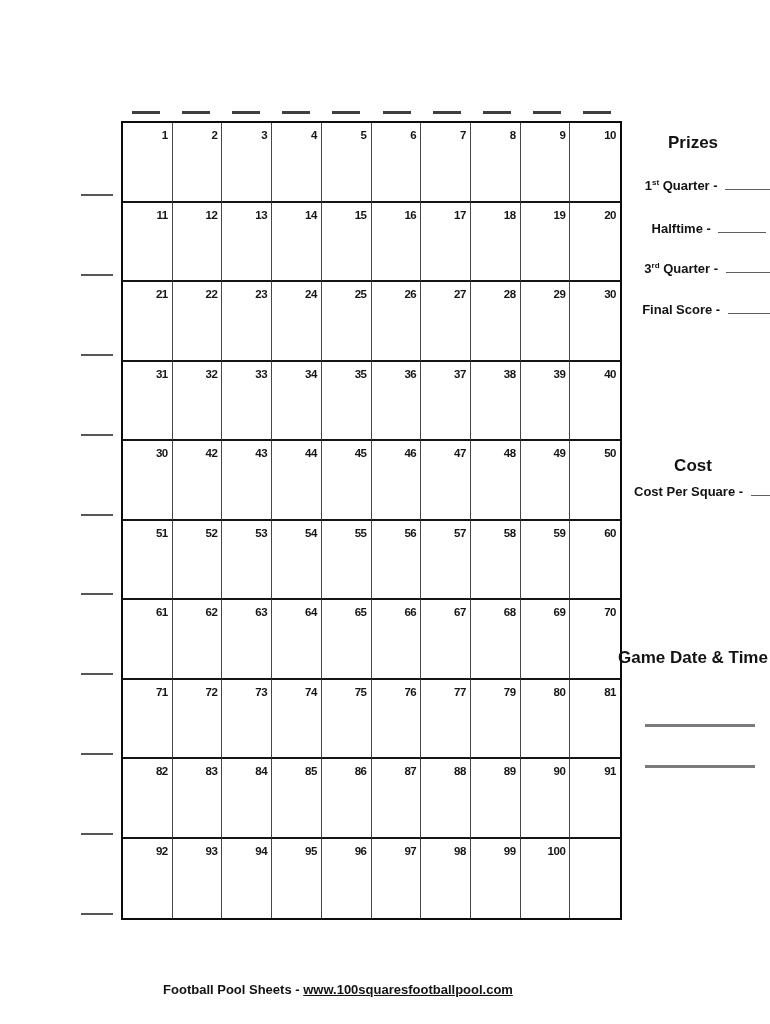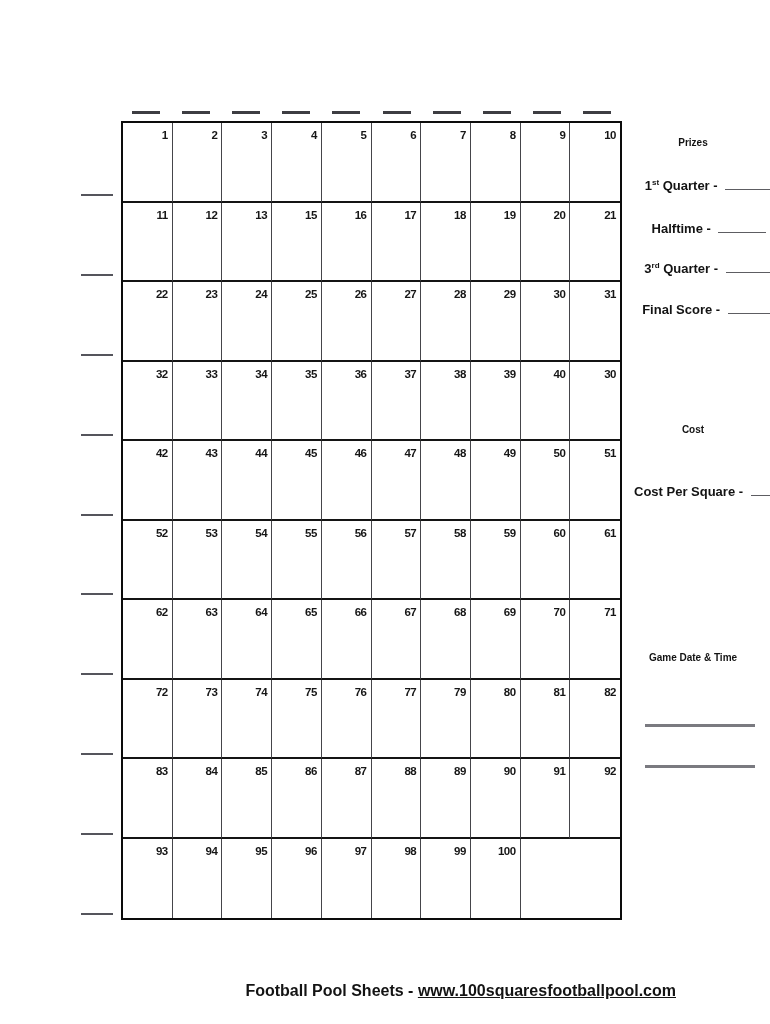--- a/index.html
+++ b/index.html
@@ -60,21 +60,21 @@
   
   .sidebar {
     position: absolute;
     left: 618px; top: 0;
     width: 150px; height: 1024px;
   }
   .sb-heading {
     position: absolute;
     left: 0; width: 100%;
     text-align: center;
-    font-size: 10px;
+    font-size: 17px;
     line-height: 14px;
     color: #131313;
   }
   .sb-row {
     position: absolute;
     left: 0; width: 100%;
     text-align: center;
     font-size: 13px;
     line-height: 14px;
     white-space: nowrap;
@@ -96,22 +96,22 @@
     width: 110px;
     height: 2.5px;
     background: #7a7a80;
   }
 
   
   .footer {
     position: absolute;
     left: 0; top: 982px;
     width: 676px;
-    text-align: right;
-    font-size: 16px;
+    text-align: center;
+    font-size: 13px;
     color: #131313;
   }
   .footer-link {
     color: #131313;
     text-decoration: underline;
     cursor: pointer;
   }
 </style>
 </head>
 <body>
@@ -191,20 +191,21 @@
       <div class="grid-cell"><span class="cell-num">4</span></div>
       <div class="grid-cell"><span class="cell-num">5</span></div>
       <div class="grid-cell"><span class="cell-num">6</span></div>
       <div class="grid-cell"><span class="cell-num">7</span></div>
       <div class="grid-cell"><span class="cell-num">8</span></div>
       <div class="grid-cell"><span class="cell-num">9</span></div>
       <div class="grid-cell"><span class="cell-num">10</span></div>
       <div class="grid-cell"><span class="cell-num">11</span></div>
       <div class="grid-cell"><span class="cell-num">12</span></div>
       <div class="grid-cell"><span class="cell-num">13</span></div>
+      <div class="grid-cell"><span class="cell-num">14</span></div>
       <div class="grid-cell"><span class="cell-num">15</span></div>
       <div class="grid-cell"><span class="cell-num">16</span></div>
       <div class="grid-cell"><span class="cell-num">17</span></div>
       <div class="grid-cell"><span class="cell-num">18</span></div>
       <div class="grid-cell"><span class="cell-num">19</span></div>
       <div class="grid-cell"><span class="cell-num">20</span></div>
       <div class="grid-cell"><span class="cell-num">21</span></div>
       <div class="grid-cell"><span class="cell-num">22</span></div>
       <div class="grid-cell"><span class="cell-num">23</span></div>
       <div class="grid-cell"><span class="cell-num">24</span></div>
@@ -298,21 +299,21 @@
     </div>
 
     <div class="sb-row" style="top:259px">
       <span><span>3</span><sup>rd</sup><span> Quarter - </span></span><span class="blank"></span>
     </div>
 
     <div class="sb-row" style="top:300px">
       <span><span>Final Score - </span><sup></sup><span></span></span><span class="blank"></span>
     </div>
 
-    <div class="sb-heading" style="top:423px">Cost</div>
+    <div class="sb-heading" style="top:459px">Cost</div>
 
     <div class="sb-row" style="top:485px">
       <span>Cost Per Square - </span><span class="blank cost"></span>
     </div>
 
     <div class="sb-heading" style="top:651px">Game Date &amp; Time</div>
 
     <div class="game-line" style="top:724px"></div>
     <div class="game-line" style="top:765px"></div>
 

